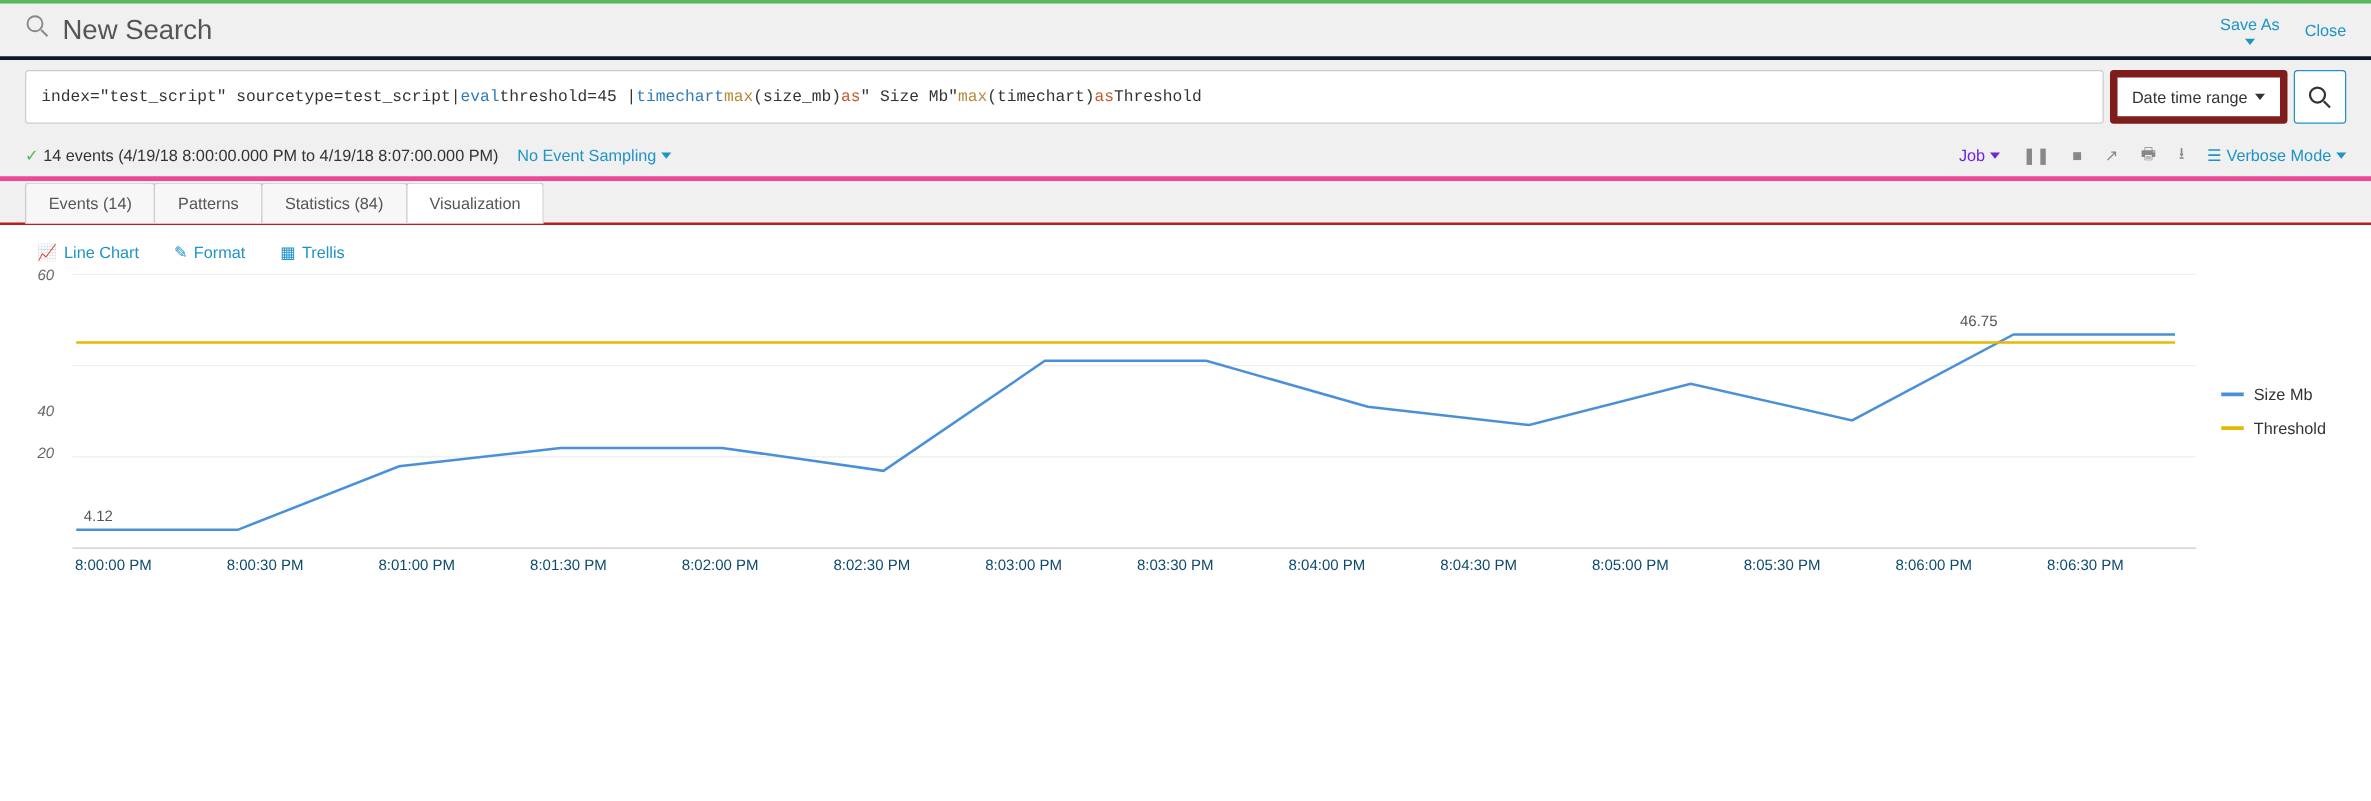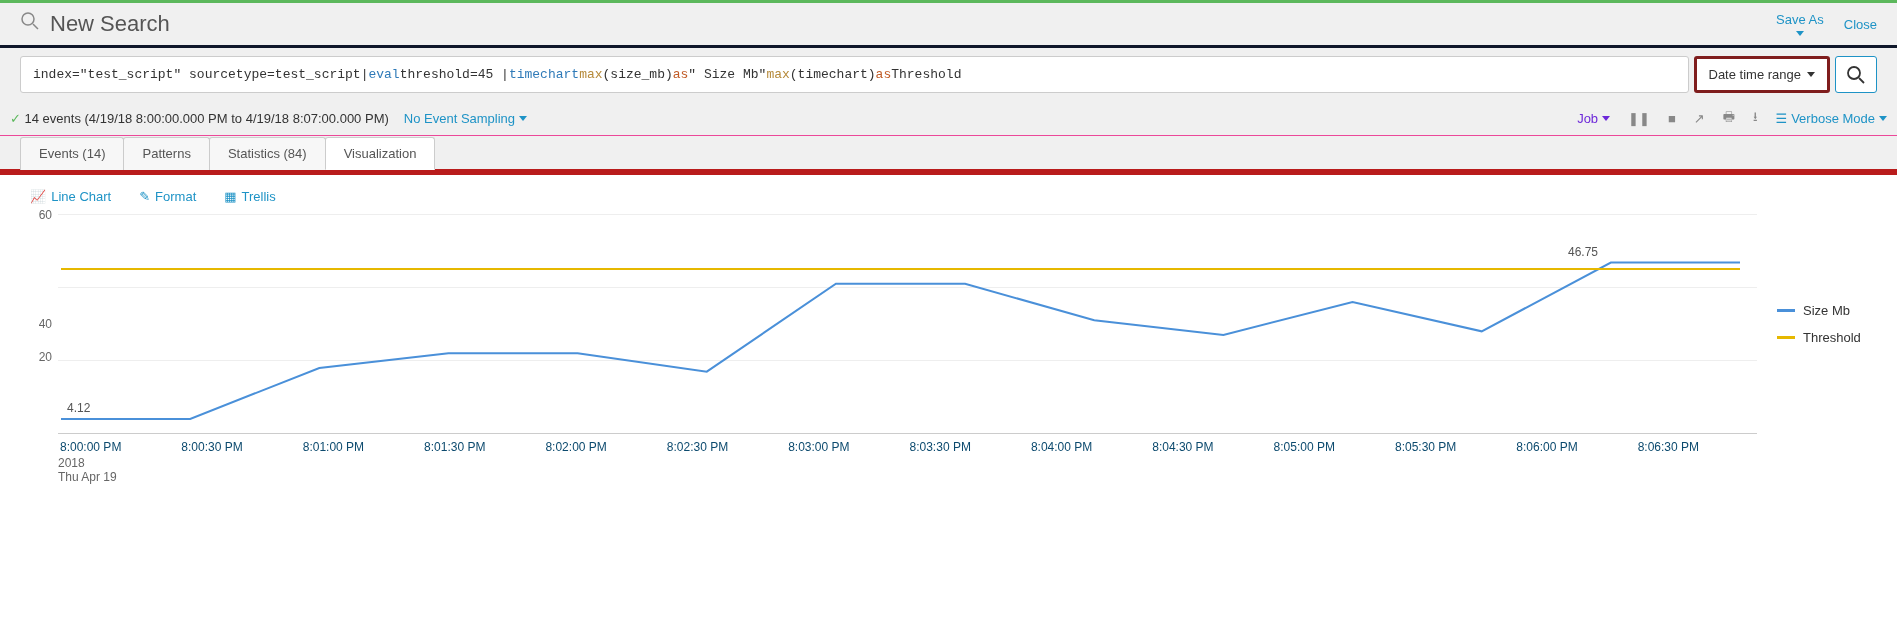--- a/index.html
+++ b/index.html
@@ -8,38 +8,38 @@
 .header-bar { background: #f0f0f0; display: flex; align-items: center; padding: 8px 20px; border-bottom: 3px solid #0f172a; }
 .header-title { display: flex; align-items: center; gap: 10px; font-size: 22px; color: #555; font-weight: 400; flex: 1; }
 .header-actions { display: flex; gap: 20px; align-items: center; }
 .header-actions a { color: #1e93c6; text-decoration: none; font-size: 13px; cursor: pointer; display: flex; align-items: center; gap: 4px; flex-direction: column; }
 .search-row { display: flex; padding: 8px 20px; background: #f0f0f0; gap: 5px; align-items: stretch; }
 .search-input { flex: 1; background: #fff; border: 1px solid #ccc; border-radius: 3px; padding: 8px 12px; font-family: "Courier New", monospace; font-size: 13px; color: #333; display: flex; align-items: center; white-space: nowrap; overflow: hidden; }
 .spl-black { color: #333; }
 .spl-cmd { color: #2f7ab8; }
 .spl-func { color: #b68a3a; }
 .spl-as { color: #c15c27; }
-.time-picker { background: #fff; border: 3px solid #7f1d1d; border-radius: 3px; padding: 8px 12px; display: flex; align-items: center; gap: 6px; font-size: 13px; cursor: pointer; white-space: nowrap; }
+.time-picker { background: #fff; border: 6px solid #7f1d1d; border-radius: 3px; padding: 8px 12px; display: flex; align-items: center; gap: 6px; font-size: 13px; cursor: pointer; white-space: nowrap; }
 .search-btn { width: 42px; background: #fff; border: 1px solid #1e93c6; border-radius: 3px; display: flex; align-items: center; justify-content: center; cursor: pointer; }
-.status-bar { background: #f0f0f0; border-bottom: 1px solid #ec4899; padding: 6px 10px; display: flex; align-items: center; font-size: 13px; gap: 30px; }
+.status-bar { background: #f0f0f0; border-bottom: 4px solid #ec4899; padding: 6px 20px; display: flex; align-items: center; font-size: 13px; gap: 30px; }
 .status-left { flex: 1; display: flex; align-items: center; gap: 15px; }
 .check { color: #5cb85c; }
 .sampling { color: #1e93c6; cursor: pointer; display: flex; align-items: center; gap: 4px; text-align: center; }
 .status-right { display: flex; align-items: center; gap: 18px; }
 .job-link { color: #6d28d9; cursor: pointer; display: flex; align-items: center; gap: 4px; }
 .icon-btn { color: #888; cursor: pointer; font-size: 13px; }
 .mode-link { color: #1e93c6; cursor: pointer; display: flex; align-items: center; gap: 4px; }
-.tabs-row { display: flex; border-bottom: 6px solid #b91c1c; background: #f0f0f0; padding-left: 20px; }
+.tabs-row { display: flex; border-bottom: 2px solid #b91c1c; background: #f0f0f0; padding-left: 20px; }
 .tab { padding: 8px 18px; border: 1px solid #ccc; border-bottom: none; background: #f7f7f7; margin-right: -1px; cursor: pointer; font-size: 13px; color: #555; position: relative; top: 1px; border-top-left-radius: 3px; border-top-right-radius: 3px; }
 .tab.active { background: #fff; border-bottom: 1px solid #fff; }
 .vis-toolbar { display: flex; gap: 28px; padding: 14px 30px 10px; font-size: 13px; }
 .vis-btn { color: #1e93c6; cursor: pointer; display: flex; align-items: center; gap: 5px; }
 .chart-area { position: relative; padding: 0 30px 30px 30px; }
 .chart-inner { position: relative; display: flex; }
-.y-axis { display: flex; flex-direction: column; justify-content: space-between; height: 220px; width: 28px; align-items: flex-end; font-size: 12px; color: #666; padding-right: 6px; }
+.y-axis { display: flex; flex-direction: column; justify-content: space-between; height: 220px; width: 28px; font-size: 12px; color: #666; padding-right: 6px; font-style: italic; }
 .plot-wrap { position: relative; flex: 1; }
 .plot { position: relative; height: 220px; border-bottom: 1px solid #ccc; }
 .gridline { position: absolute; left: 0; right: 0; border-top: 1px solid #eee; }
 .legend { width: 110px; padding-left: 20px; display: flex; flex-direction: column; justify-content: center; gap: 12px; font-size: 13px; height: 220px; }
 .legend-item { display: flex; align-items: center; gap: 8px; }
 .legend-sw { width: 18px; height: 3px; }
 .x-axis { display: flex; margin-left: 28px; font-size: 12px; color: #0c4a6e; margin-top: 6px; }
 .x-tick { flex: 1; text-align: left; padding-left: 2px; white-space: nowrap; }
 .x-sub { margin-left: 28px; font-size: 12px; color: #666; margin-top: 2px; }
 svg.line { position: absolute; top: 0; left: 0; width: 100%; height: 100%; overflow: visible; }
@@ -186,17 +186,13 @@
       <div class="x-tick">8:02:30 PM</div>
       <div class="x-tick">8:03:00 PM</div>
       <div class="x-tick">8:03:30 PM</div>
       <div class="x-tick">8:04:00 PM</div>
       <div class="x-tick">8:04:30 PM</div>
       <div class="x-tick">8:05:00 PM</div>
       <div class="x-tick">8:05:30 PM</div>
       <div class="x-tick">8:06:00 PM</div>
       <div class="x-tick">8:06:30 PM</div>
     </div>
-  <div class="x-sub">
-    <div>2018</div>
-    <div>Thu Apr 19</div>
-  </div>
 </div>
 
 </body></html>

